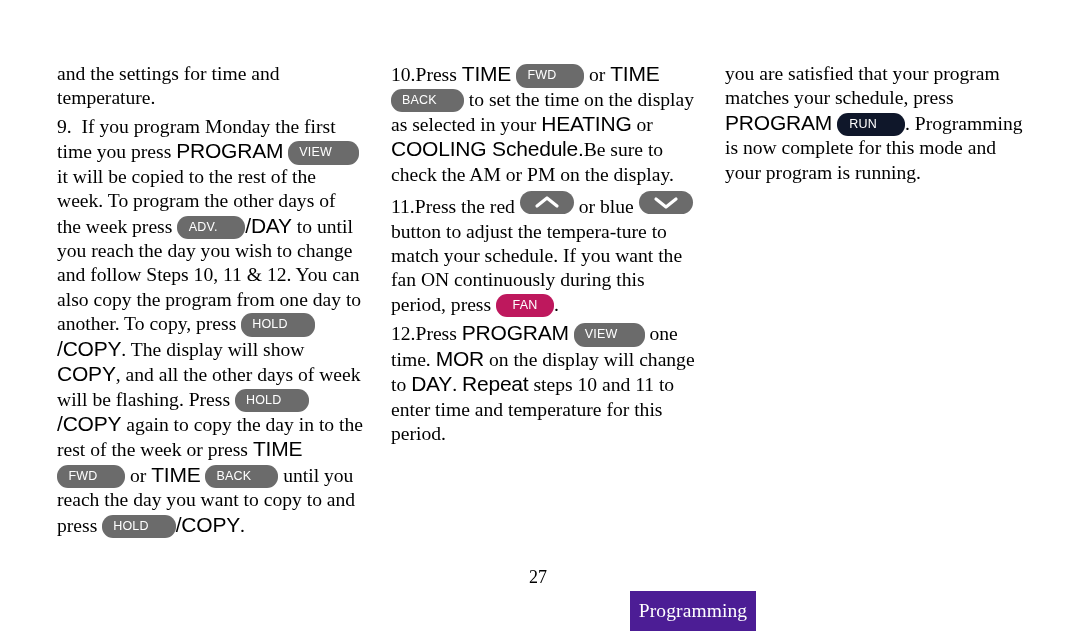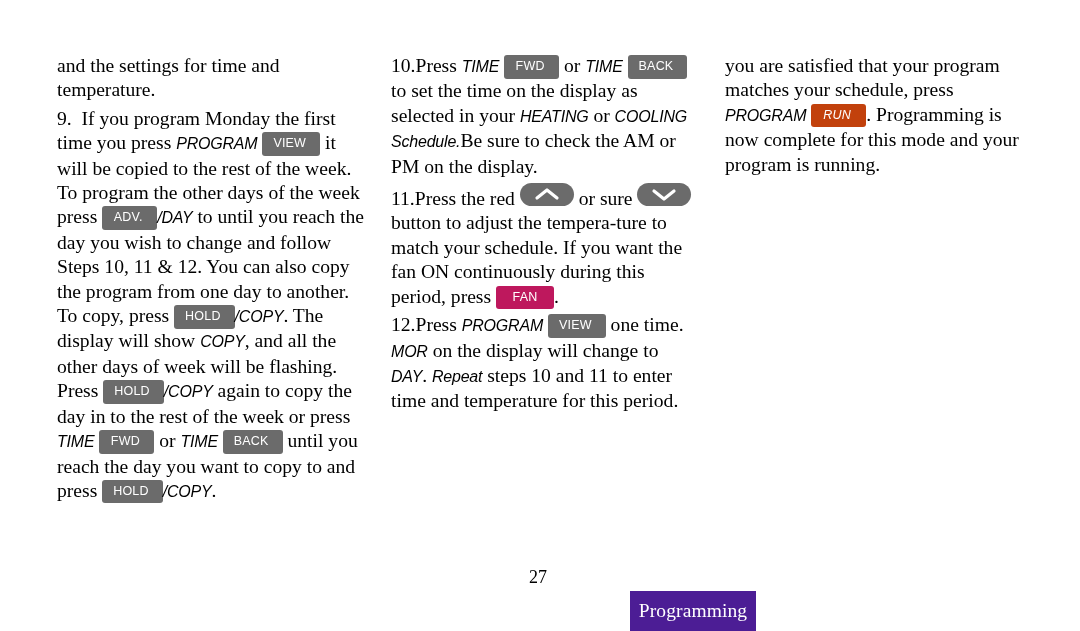--- a/index.html
+++ b/index.html
@@ -37,49 +37,48 @@
     width: 307px;
     flex: 0 0 307px;
   }
   .col-3 { width: 300px; flex: 0 0 300px; }
 
   
   .para {
     font-size: 19.6px;
     line-height: 24.4px;
     text-align: left;
-    margin: 0 0 2px 0;
+    margin: 8px 0 2px 0;
     position: relative;
   }
   .para + .para { margin-top: 4px; }
 
   
   .num { }
 
   
   
   .ctl {
     font-family: "Liberation Sans", "DejaVu Sans", sans-serif;
-    font-size: 16px;
+    font-size: 21px;
     letter-spacing: -0.2px;
-    font-style: italic;
   }
 
   
   .pill {
     display: inline-block;
     background: #6b6b6b;
     color: #ffffff;
     font-family: "Liberation Sans", "DejaVu Sans", sans-serif;
     font-size: 12.5px;
     font-weight: 400;
     line-height: 1;
     letter-spacing: 0.2px;
-    padding: 5px 14px 6px 11px;
-    border-radius: 3px;
+    padding: 5px 27px 6px 11px;
+    border-radius: 11px;
     vertical-align: 2px;
     white-space: nowrap;
     text-align: center;
     min-width: 30px;
   }
   .pill.wide { padding-left: 14px; padding-right: 14px; }
 
   
   .pill.arrow {
     padding: 3px 12px 3px 12px;
@@ -128,32 +127,32 @@
       <p class="para num"><span>9.</span>&nbsp;&nbsp;<span>If you program Monday the first time you press </span><span class="ctl">PROGRAM</span>&nbsp;<span class="pill" style="background: rgb(107, 107, 107);">VIEW</span><span> it will be copied to the rest of the week. To program the other days of the week press </span><span class="pill" style="background: rgb(107, 107, 107);">ADV.</span><span class="ctl">/DAY</span><span> to until you reach the day you wish to change and follow Steps 10, 11 &amp; 12. You can also copy the program from one day to another. To copy, press </span><span class="pill" style="background: rgb(107, 107, 107);">HOLD</span><span class="ctl">/COPY</span><span>. The display will show </span><span class="ctl">COPY</span><span>, and all the other days of week will be flashing. Press </span><span class="pill" style="background: rgb(107, 107, 107);">HOLD</span><span class="ctl">/COPY</span><span> again to copy the day in to the rest of the week or press </span><span class="ctl">TIME</span>&nbsp;<span class="pill" style="background: rgb(107, 107, 107);">FWD</span><span> or </span><span class="ctl">TIME</span>&nbsp;<span class="pill" style="background: rgb(107, 107, 107);">BACK</span><span> until you reach the day you want to copy to and press </span><span class="pill" style="background: rgb(107, 107, 107);">HOLD</span><span class="ctl">/COPY</span><span>.</span></p>
 
     </div>
 
     <div class="col">
 
       <p class="para num"><span>10.</span><span>Press </span><span class="ctl">TIME</span>&nbsp;<span class="pill" style="background: rgb(107, 107, 107);">FWD</span><span> or </span><span class="ctl">TIME</span> <span class="pill" style="background: rgb(107, 107, 107);">BACK</span><span> to set the time on the display as selected in your </span><span class="ctl">HEATING</span><span> or </span><span class="ctl">COOLING Schedule.</span><span>Be sure to check the AM or PM on the display.</span></p>
 
       <p class="para num"><span>11.</span><span>Press the red </span><span class="pill arrow" style="background: rgb(107, 107, 107);"><svg width="30" height="17" viewBox="0 0 30 17" aria-hidden="true">
               <polyline points="5,12 15,4 25,12" fill="none" stroke="#ffffff" stroke-width="3.2" stroke-linecap="round" stroke-linejoin="round"></polyline>
-            </svg></span><span> or sure </span><span class="pill arrow" style="background: rgb(107, 107, 107);"><svg width="30" height="17" viewBox="0 0 30 17" aria-hidden="true">
+            </svg></span><span> or blue </span><span class="pill arrow" style="background: rgb(107, 107, 107);"><svg width="30" height="17" viewBox="0 0 30 17" aria-hidden="true">
               <polyline points="5,5 15,13 25,5" fill="none" stroke="#ffffff" stroke-width="3.2" stroke-linecap="round" stroke-linejoin="round"></polyline>
             </svg></span><span> button to adjust the tempera-ture to match your schedule. If you want the fan ON continuously during this period, press </span><span class="pill wide" style="background: #be185d;">FAN</span><span>.</span></p>
 
       <p class="para num"><span>12.</span><span>Press </span><span class="ctl">PROGRAM</span>&nbsp;<span class="pill" style="background: rgb(107, 107, 107);">VIEW</span><span> one time. </span><span class="ctl">MOR</span><span> on the display will change to </span><span class="ctl">DAY</span><span>. </span><span class="ctl">Repeat</span><span> steps 10 and 11 to enter time and temperature for this period.</span></p>
 
 
     </div>
 
     <div class="col col-3">
 
-      <p class="para"><span>you are satisfied that your program matches your schedule, press </span><span class="ctl">PROGRAM</span>&nbsp;<span class="pill" style="background: #c2410c; font-style: italic;">RUN</span><span>. Programming is now complete for this mode and your program is running.</span></p>
+      <p class="para"><span>you are satisfied that your program matches your schedule, press </span><span class="ctl">PROGRAM</span>&nbsp;<span class="pill" style="background: #0f172a;">RUN</span><span>. Programming is now complete for this mode and your program is running.</span></p>
 
 
     </div>
 
   </div>
 
   <div id="page-number">27</div>
 
   <div id="section-tab" style="background: #4c1d95;">
       <span>Programming</span>

